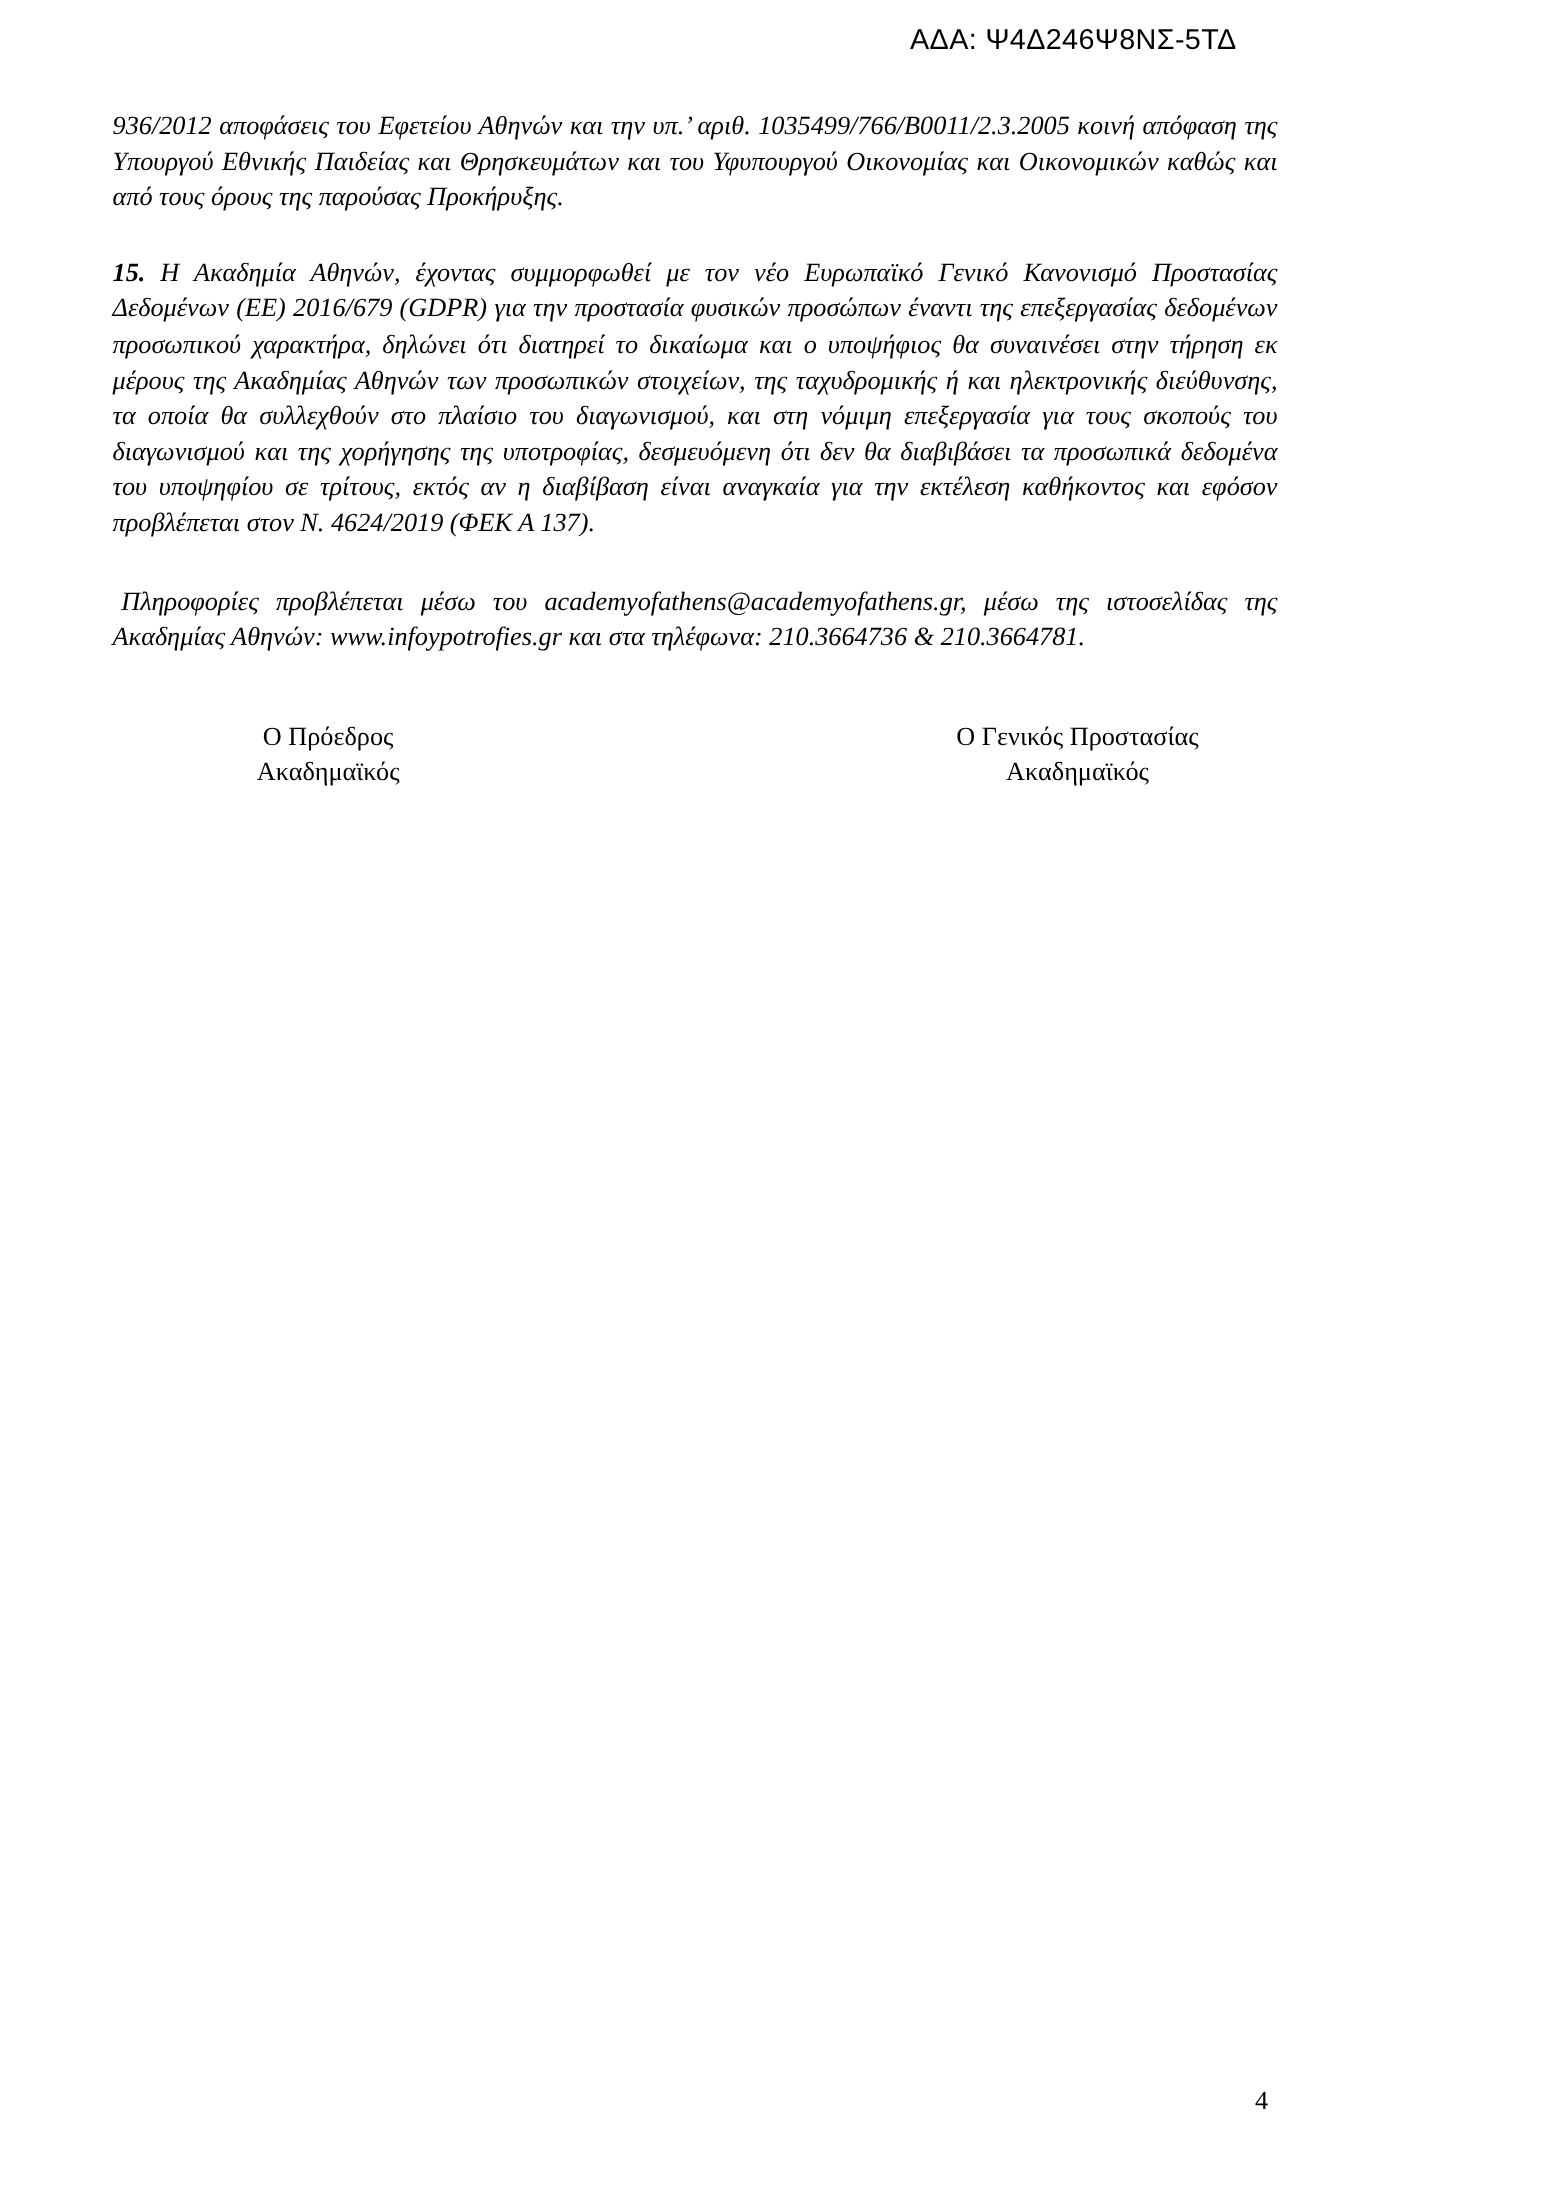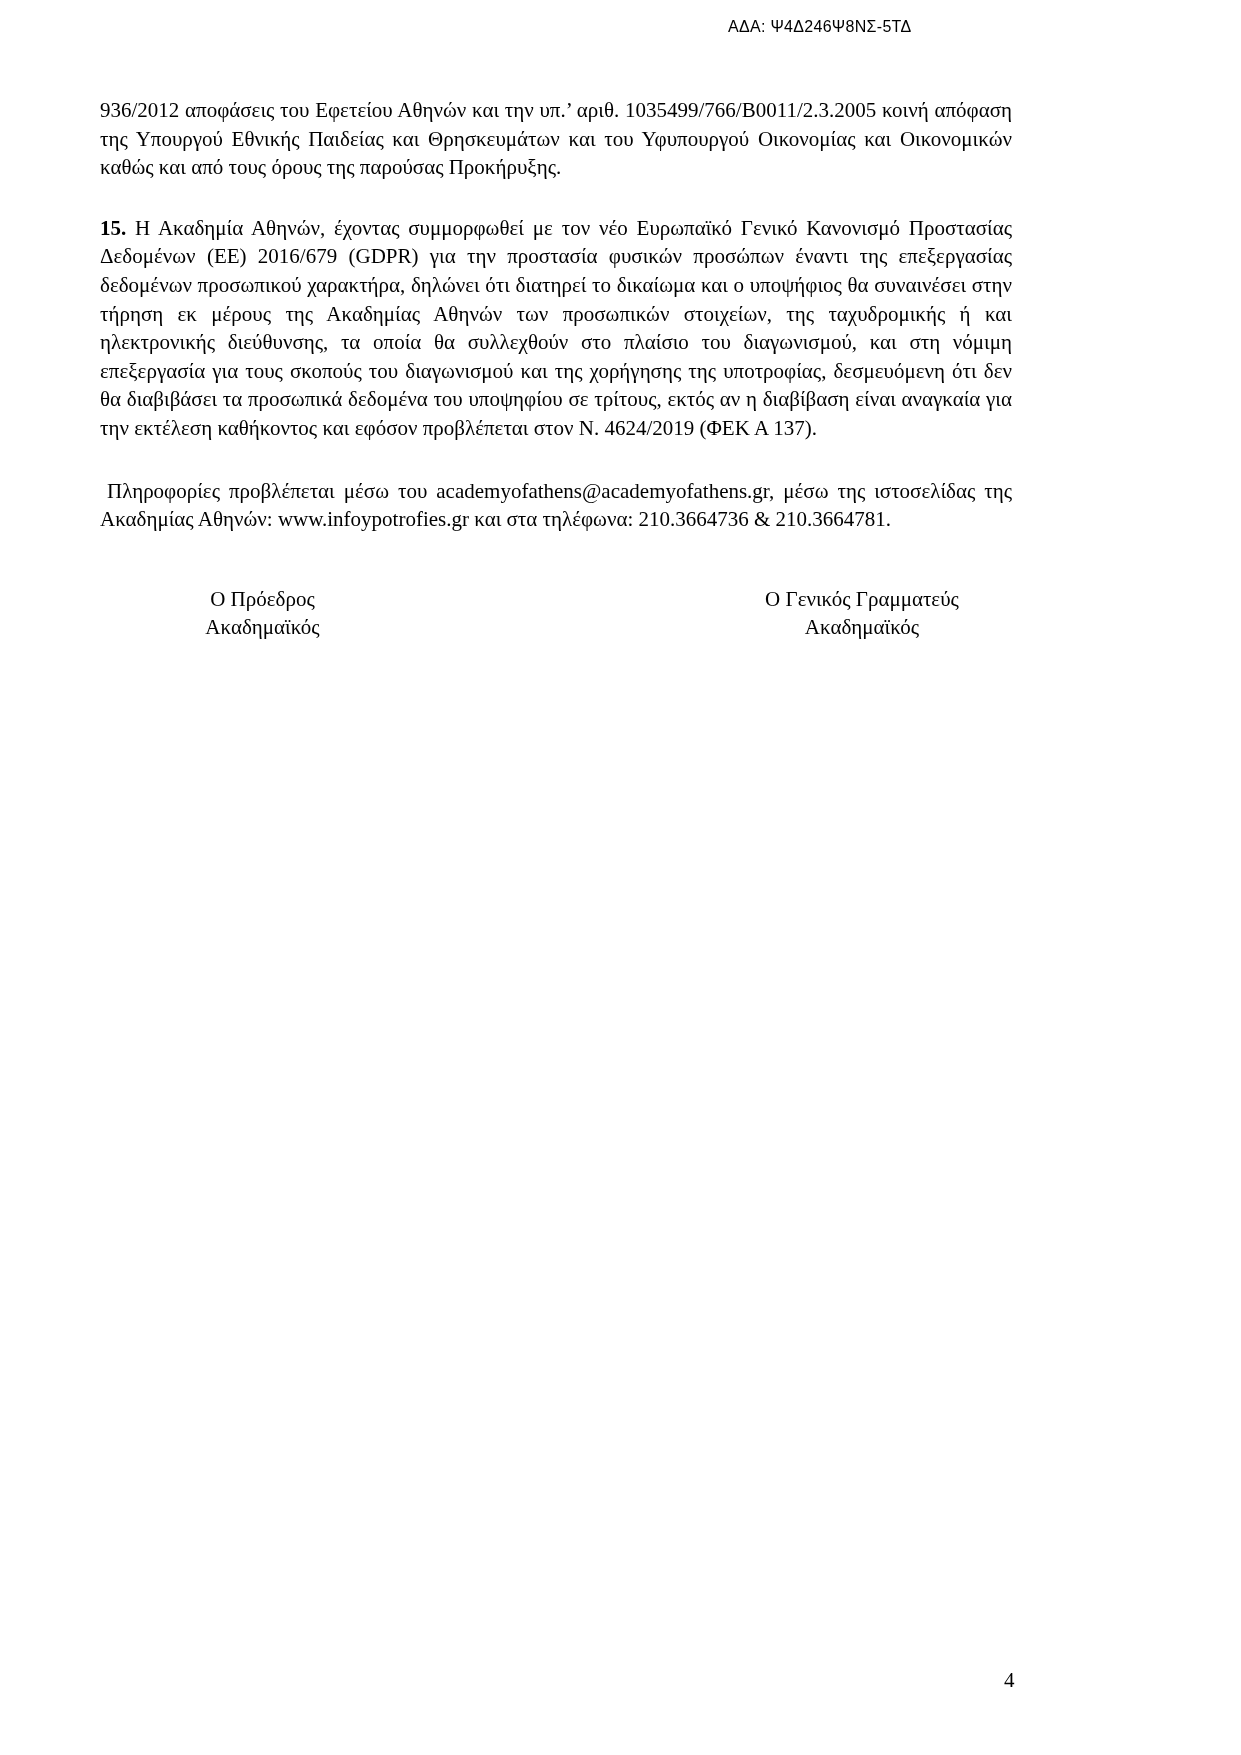--- a/index.html
+++ b/index.html
@@ -15,34 +15,35 @@
     color: #000000;
     font-family: "Liberation Serif", "DejaVu Serif", serif;
     font-size: 21px;
     overflow: hidden;
   }
   .ada-header {
     position: absolute;
     top: 18px;
     left: 728px;
     font-family: "Liberation Sans", "DejaVu Sans", sans-serif;
-    font-size: 16px;
+    font-size: 23px;
     letter-spacing: 0.3px;
     white-space: nowrap;
   }
   .content {
     position: absolute;
     left: 90px;
     top: 86px;
     width: 932px;
     line-height: 28.6px;
   }
   .para {
-    margin: 10px;
+    margin: 0;
     text-align: justify;
+    font-style: italic;
   }
   .para-15 { margin-top: 32px; }
   .para-num { font-weight: bold; }
   .contact {
     margin-top: 34px;
     text-indent: 7px;
   }
   .date-line {
     margin-top: 56px;
     text-align: center;
@@ -80,21 +81,21 @@
 
     <p class="para contact"><span>Πληροφορίες προβλέπεται μέσω του </span><span>academyofathens@academyofathens.gr</span><span>, μέσω της ιστοσελίδας της Ακαδημίας Αθηνών: </span><span>www.infoypotrofies.gr</span><span> και στα  τηλέφωνα: 210.3664736 &amp; 210.3664781.</span></p>
 
 
     <div class="signatures">
       <div class="sig-col left">
         <div class="sig-title">Ο  Πρόεδρος</div>
         <div class="sig-role">Ακαδημαϊκός</div>
       </div>
       <div class="sig-col right">
-        <div class="sig-title">Ο Γενικός Γραμματεύς</div>
+        <div class="sig-title">Ο Γενικός Προστασίας</div>
         <div class="sig-role">Ακαδημαϊκός</div>
       </div>
     </div>
 
   </div>
 
   <div class="page-number">4</div>
 
 </div>
 

